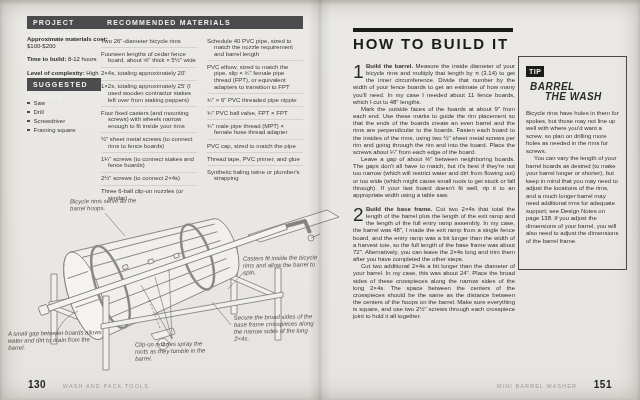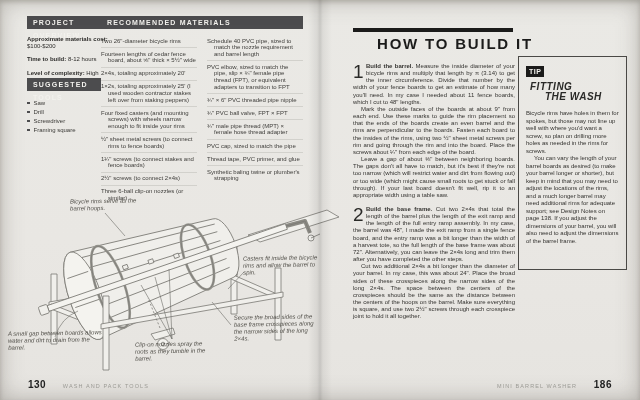--- a/index.html
+++ b/index.html
@@ -43,21 +43,21 @@
   .footer{position:absolute;top:379px;font-size:6px;z-index:60;}
   .footer-left{left:28px;}
   .footer-right{right:28px;text-align:right;}
   .pgnum{font-weight:bold;font-size:10px;color:#222;letter-spacing:.5px;margin-top:18px;}
   .pgsec{font-size:5.5px;letter-spacing:1.1px;color:#9b9a94;}
   .footer-left .pgsec{margin-left:15px;}
   .footer-right .pgnum{margin-left:15px;}
 
   
   .headrule{position:absolute;left:33px;top:28px;width:160px;height:3.5px;background:#1b1b1a;}
-  .howto{position:absolute;left:33px;top:35px;font-size:15px;font-weight:bold;letter-spacing:1.8px;color:#1b1b1a;white-space:nowrap;margin-left:24px;}
+  .howto{position:absolute;left:33px;top:35px;font-size:15px;font-weight:bold;letter-spacing:1.8px;color:#1b1b1a;white-space:nowrap;}
   .steps{position:absolute;left:33px;top:63px;width:162px;}
   .step{margin-bottom:7px;}
   .step-num{float:left;font-size:19px;line-height:17px;font-weight:normal;color:#2a2a28;width:13px;}
   .step p{margin:0;font-size:6px;line-height:7.15px;color:#343330;text-align:justify;}
   .step p.indent{text-indent:8px;}
   .lead{font-weight:bold;}
 
   .tipbox{position:absolute;left:198px;top:56px;width:109px;min-height:214px;box-sizing:border-box;border:1px solid #4a4946;padding:7px 7px 6px 7px;}
   .tip-head{margin-bottom:6px;}
   .tip-badge{display:inline-block;background:#1b1b1a;color:#f2f1ed;font-size:7px;font-weight:bold;letter-spacing:.5px;padding:2px 3px;vertical-align:4px;}
@@ -221,27 +221,27 @@
       </div>
       <div class="step">
         <div class="step-num">2</div>
         <p><span class="lead">Build the base frame.</span> <span>Cut two 2×4s that total the length of the barrel plus the length of the exit ramp and the length of the full entry ramp assembly. In my case, the barrel was 48", I made the exit ramp from a single fence board, and the entry ramp was a bit longer than the width of a harvest tote, so the full length of the base frame was about 72". Alternatively, you can leave the 2×4s long and trim them after you have completed the other steps.</span></p>
         <p class="indent">Cut two additional 2×4s a bit longer than the diameter of your barrel. In my case, this was about 24". Place the broad sides of these crosspieces along the narrow sides of the long 2×4s. The space between the centers of the crosspieces should be the same as the distance between the centers of the hoops on the barrel. Make sure everything is square, and use two 2½" screws through each crosspiece joint to hold it all together.</p>
       </div>
     </div>
 
     <div class="tipbox">
       <div class="tip-head">
-        <span class="tip-badge">TIP</span><span class="tip-title"><span>FITTING</span><span class="l2">THE WASH</span></span>
+        <span class="tip-badge">TIP</span><span class="tip-title"><span>BARREL</span><span class="l2">THE WASH</span></span>
       </div>
       <p>Bicycle rims have holes in them for spokes, but those may not line up well with where you'd want a screw, so plan on drilling more holes as needed in the rims for screws.</p>
       <p class="indent">You can vary the length of your barrel boards as desired (to make your barrel longer or shorter), but keep in mind that you may need to adjust the locations of the rims, and a much longer barrel may need additional rims for adequate support; see Design Notes on page 138. If you adjust the dimensions of your barrel, you will also need to adjust the dimensions of the barrel frame.</p>
     </div>
 
     <div class="footer footer-right">
       <span class="pgsec">MINI BARREL WASHER</span>
-      <span class="pgnum">186</span>
+      <span class="pgnum">151</span>
     </div>
   </div>
 
   <div class="gutter"></div>
   <div class="vignette"></div>
 </div>
 
 </body></html>

